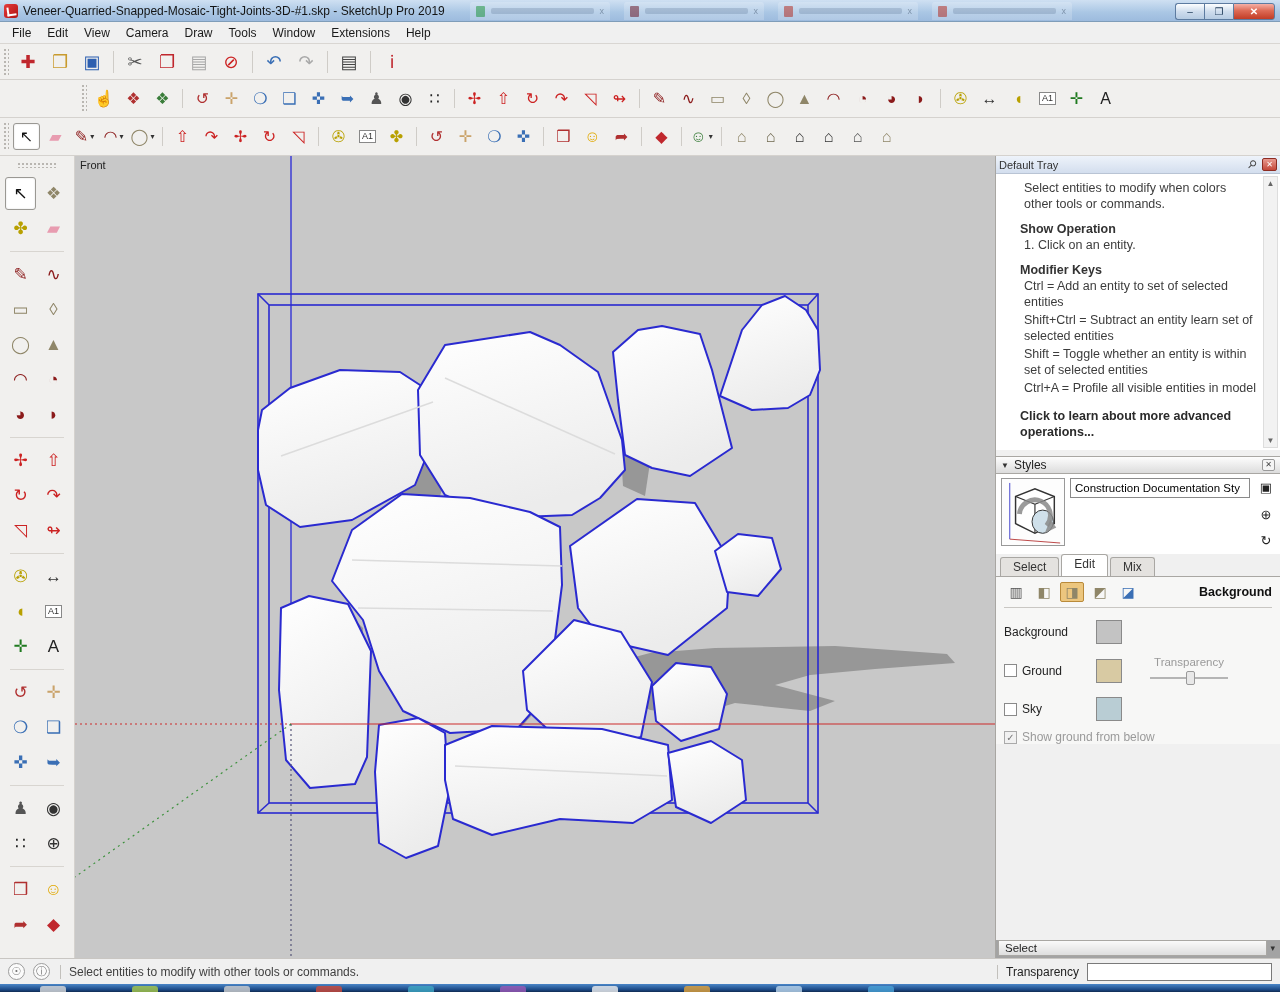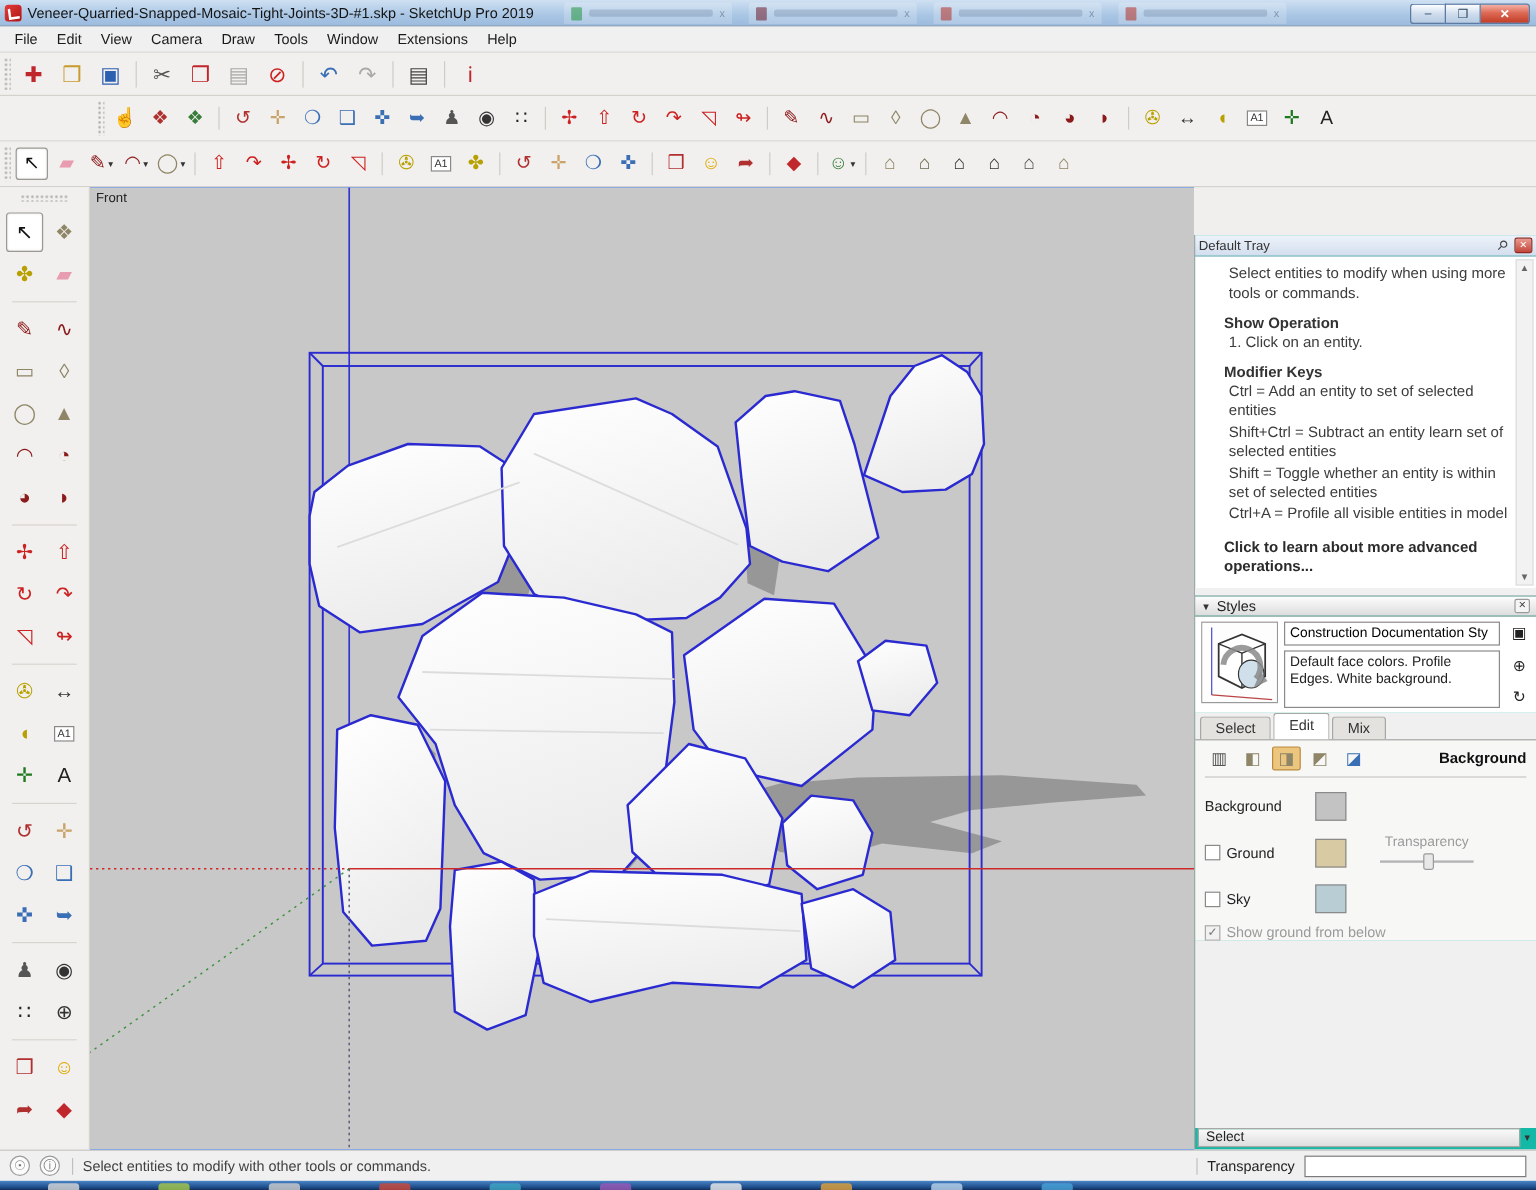--- a/index.html
+++ b/index.html
@@ -60,27 +60,27 @@
     display:flex; flex-direction:column; align-items:center; padding-top:6px; }
   .dock-grip { width:40px; height:6px; margin-bottom:8px;
     background-image:radial-gradient(#b9b6b1 1px, transparent 1.2px); background-size:4px 4px; }
   .dock-grid { display:grid; grid-template-columns:33px 33px; }
   .dock-grid .tbtn { width:31px; height:33px; margin:1px; }
   .dock-grid .glyph { font-size:17px; }
   .dock-gap { grid-column:span 2; height:11px; position:relative; }
   .dock-gap::after { content:""; position:absolute; left:6px; right:6px; top:5px; height:1px; background:#d8d5d0; }
 
   
-  .viewport { position:relative; width:920px; flex:0 0 920px; background:#3b82f6; overflow:hidden; }
+  .viewport { position:relative; width:920px; flex:0 0 920px; background:#a16207; overflow:hidden; }
   .vp-label { position:absolute; left:5px; top:3px; font-size:11px; color:#222; z-index:5; }
   #vp-svg { position:absolute; inset:0; }
 
   
-  .tray { width:285px; flex:0 0 285px; background:#14b8a6; border-left:1px solid #a8a6a2;
-    display:flex; flex-direction:column;margin-top:40px; }
+  .tray { width:285px; flex:0 0 285px; background:#a3a3a3; border-left:1px solid #a8a6a2;
+    display:flex; flex-direction:column; }
   .tray-header { height:18px; flex:0 0 18px; background:linear-gradient(#eef3fa,#d3deee);
     border-bottom:1px solid #b9c4d4; display:flex; align-items:center; padding:0 3px; }
   .tray-title { flex:1; font-size:11px; color:#333; }
   .pin-icon { font-size:11px; color:#444; transform:rotate(45deg); width:14px; text-align:center; }
   .tray-close { width:15px; height:13px; background:linear-gradient(#e89a90,#c4473a); border:1px solid #8d2c22;
     border-radius:2px; color:#fff; font-size:8px; line-height:11px; text-align:center; margin-left:3px; }
 
   .instructor { position:relative; height:282px; flex:0 0 282px; background:#fff;
     border-bottom:6px solid #f0f0f0; padding:6px 22px 4px 28px; overflow:hidden; }
   .instr-scroll { position:absolute; right:2px; top:2px; bottom:2px; width:15px; background:#f2f2f2;
@@ -741,21 +741,21 @@
 
     <div class="tray">
       <div class="tray-header">
         <span class="tray-title">Default Tray</span>
         <span class="pin-icon">⚲</span>
         <span class="tray-close">✕</span>
       </div>
 
       <div class="instructor">
         <div class="instr">
-          <p>Select entities to modify when using more tools or commands.</p>
+          <p>Select entities to modify when colors other tools or commands.</p>
           <h4>Show Operation</h4>
           <p>1. Click on an entity.</p>
           <h4>Modifier Keys</h4>
           <div>
             <p><span>Ctrl = Add an entity to set of selected entities</span></p>
 
             <p><span>Shift+Ctrl = Subtract an entity learn set of selected entities</span></p>
 
             <p><span>Shift = Toggle whether an entity is within set of selected entities</span></p>
 
@@ -783,21 +783,20 @@
           <polygon points="14,18 34,10 54,18 54,46 34,56 14,46" fill="#ffffff" stroke="#333" stroke-width="1.5"></polygon>
           <line x1="14" y1="18" x2="34" y2="26" stroke="#333" stroke-width="1.2"></line>
           <line x1="54" y1="18" x2="34" y2="26" stroke="#333" stroke-width="1.2"></line>
           <line x1="34" y1="26" x2="34" y2="56" stroke="#333" stroke-width="1.2"></line>
           <ellipse cx="42" cy="44" rx="11" ry="12" fill="#cfe0ea" stroke="#333"></ellipse>
           <path d="M18 36 A 16 16 0 1 1 46 48" fill="none" stroke="#8a8a8a" stroke-width="5" opacity="0.85"></path>
           <polygon points="44,56 56,50 50,42" fill="#8a8a8a" opacity="0.85"></polygon>
         </svg>
         <div class="style-fields">
           <input class="style-name" value="Construction Documentation Sty" style="">
-          <div class="style-desc">Default face colors. Profile Edges. White background.</div>
         </div>
         <div class="style-side">
           <span>▣</span>
 
           <span>⊕</span>
 
           <span>↻</span>
         </div>
       </div>
 

